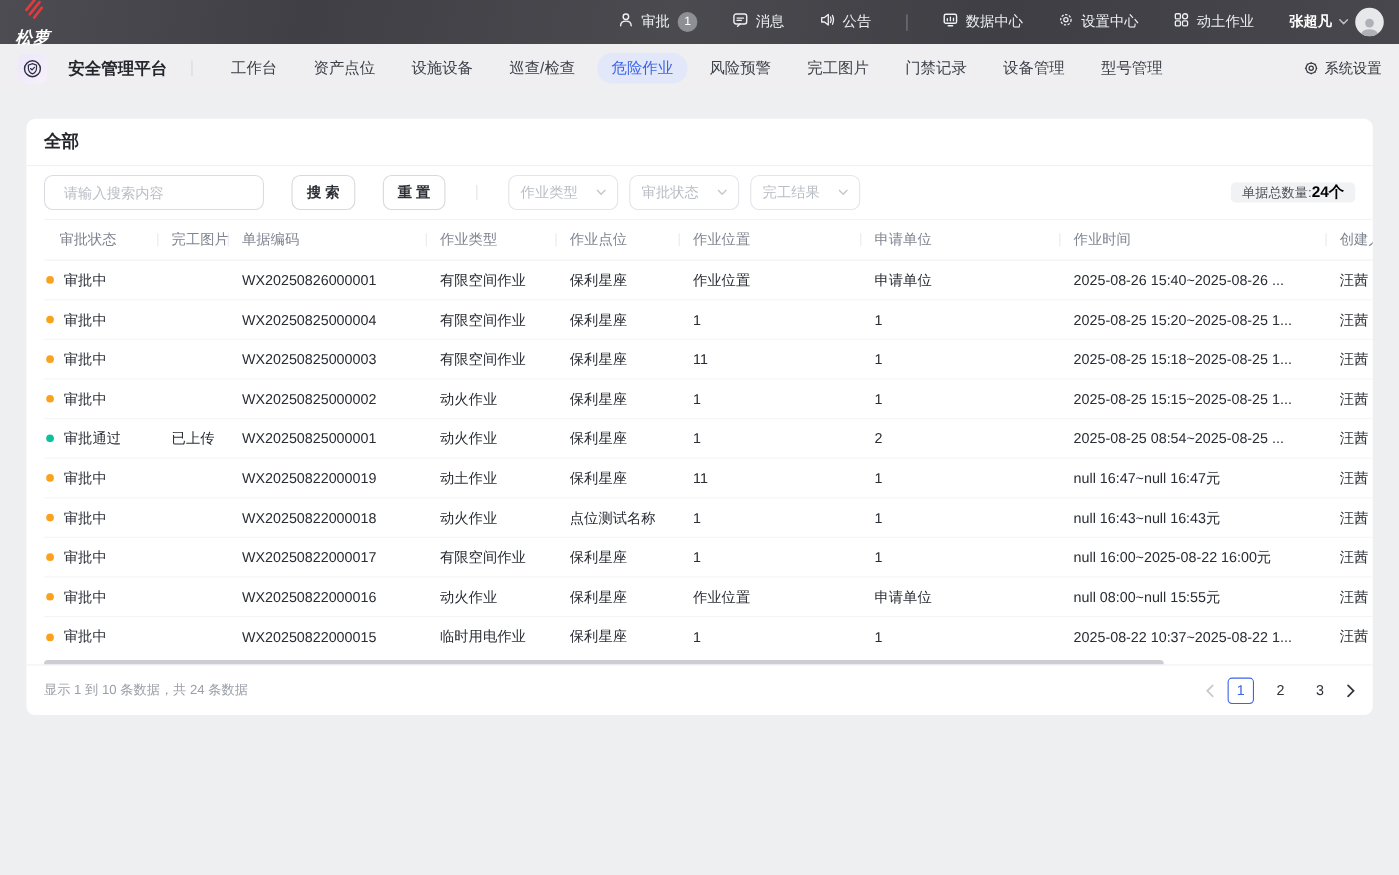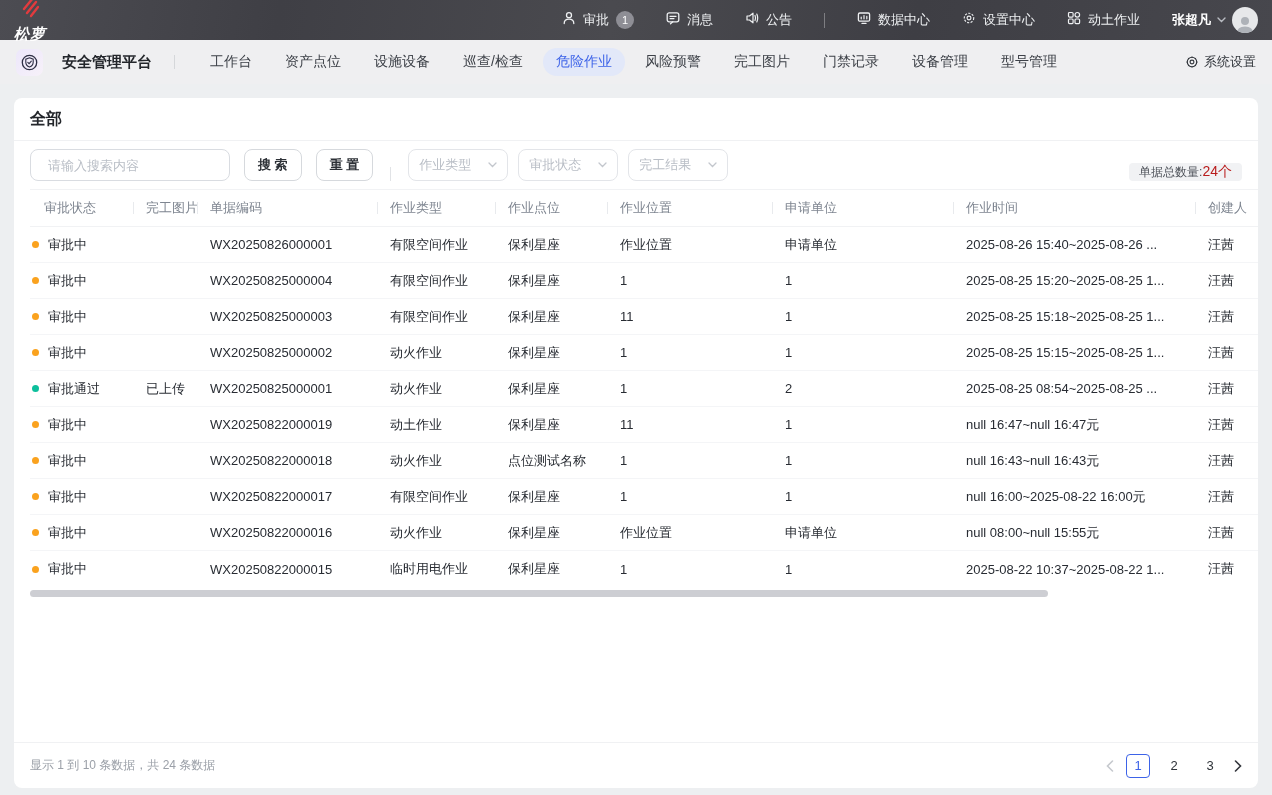--- a/index.html
+++ b/index.html
@@ -37,47 +37,47 @@
     display:flex; align-items:center; justify-content:center;
   }
   .nav-divider { width:1px; height:14px; background:#d5d7da; margin:0 22px; }
   .nav-tabs { display:flex; align-items:center; gap:7px; }
   .nav-tab { padding:5px 13px; border-radius:15px; font-size:14px; color:#3d4148; cursor:pointer; white-space:nowrap; }
   .nav-tab.active { color:#3d63e8; background:#e2e8f9; }
   .sys-settings { margin-left:auto; display:flex; align-items:center; gap:5px; font-size:13px; color:#33373d; cursor:pointer; }
 
   
   .card {
-    margin:14px; height:690px; background:#fff; border-radius:8px;
+    margin:24px; height:542px; background:#fff; border-radius:8px;
     display:flex; flex-direction:column; overflow:hidden;
   }
   .card-title { padding:11px 16px 10px; font-size:16px; font-weight:700; color:#23262b; border-bottom:1px solid #f0f1f3; }
 
-  .filter-row { display:flex; align-items:flex-end; gap:14px; padding:8px 16px; height:48px; }
+  .filter-row { display:flex; align-items:center; gap:25px; padding:8px 16px; height:48px; }
   .search-box {
     width:200px; height:32px; border:1px solid #d9dce1; border-radius:8px;
     display:flex; align-items:center; gap:7px; padding:0 10px; background:#fff;
   }
   .search-box input { border:none; outline:none; flex:1; font-size:13px; color:#333; font-family:inherit; background:transparent; }
   .search-box input::placeholder { color:#b9bec6; }
   .btn {
     height:32px; padding:0 13px; background:#fff; border:1px solid #d6d9dd; border-radius:8px;
     font-size:13px; font-weight:700; color:#2c3036; cursor:pointer; font-family:inherit; white-space:nowrap;
   }
   .filter-divider { width:1px; height:14px; background:#e1e3e6; margin:0 3px; }
   .select {
     height:32px; min-width:100px; border:1px solid #e3e5e9; border-radius:8px;
     display:flex; align-items:center; justify-content:space-between; gap:12px;
     padding:0 10px; font-size:13px; color:#b9bec6; cursor:pointer; white-space:nowrap;
   }
   .total-badge {
     margin-left:auto; background:#f1f2f4; border-radius:4px; padding:0 10px;
     font-size:12px; color:#4d5158; display:flex; align-items:center; white-space:nowrap;
   }
-  .total-badge b { font-size:14px; font-weight:400; color:#b91c1c; }
+  .total-badge b { font-size:14px; font-weight:700; color:#000000; }
 
   
   .table-wrap { padding-left:16px; overflow:hidden; }
   .t-head,.t-row {
     display:grid;
     grid-template-columns:116px 64px 180px 118px 112px 165px 181px 242px 160px;
     min-width:1338px; align-items:center;
   }
   .t-head { height:38px; border-top:1px solid #f1f2f4; border-bottom:1px solid #f1f2f4; }
   .th { font-size:13px; color:#7e8590; position:relative; white-space:nowrap; }

